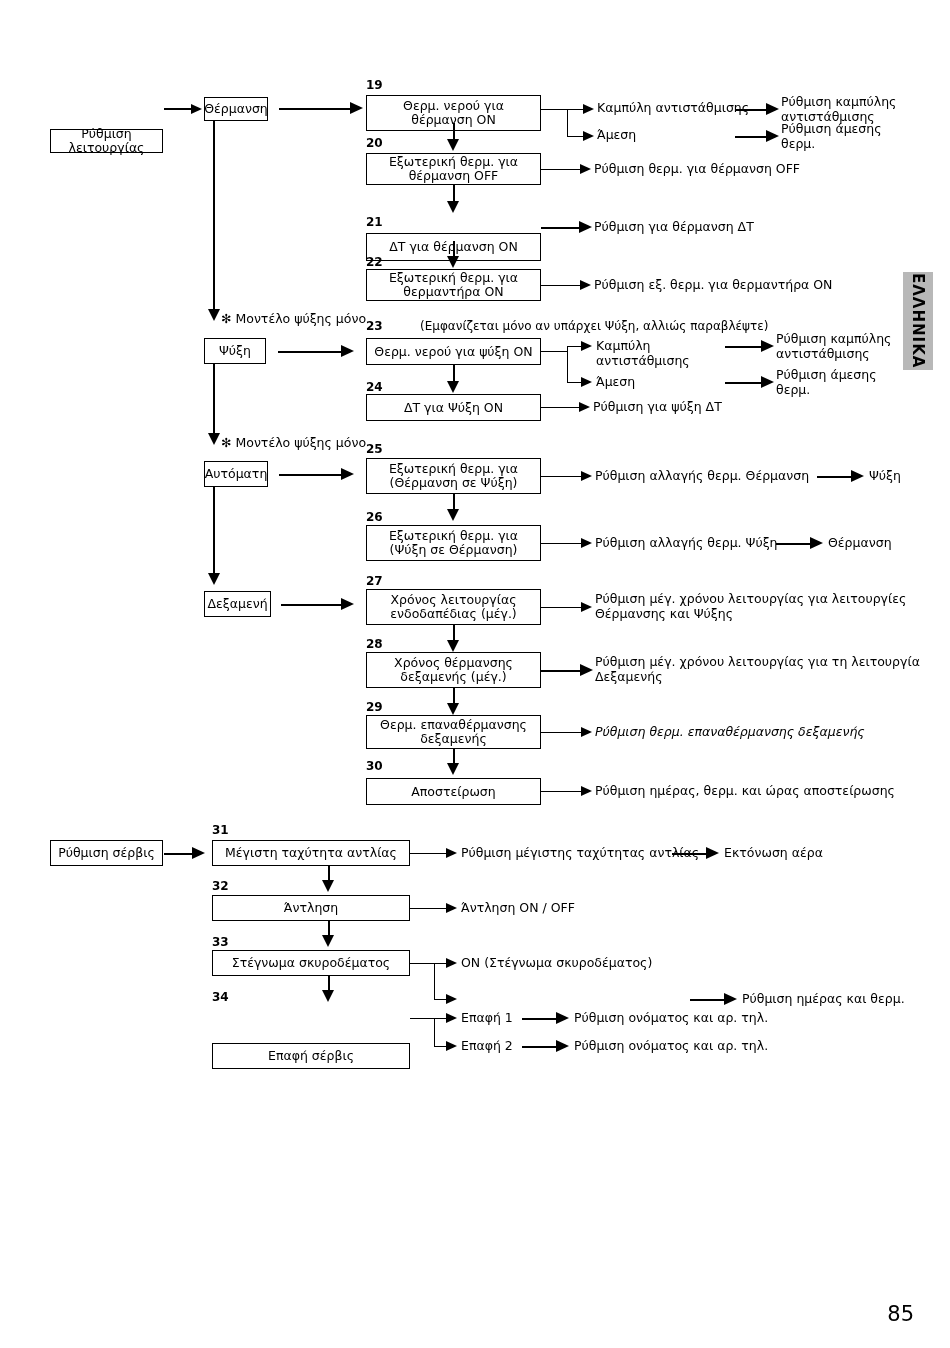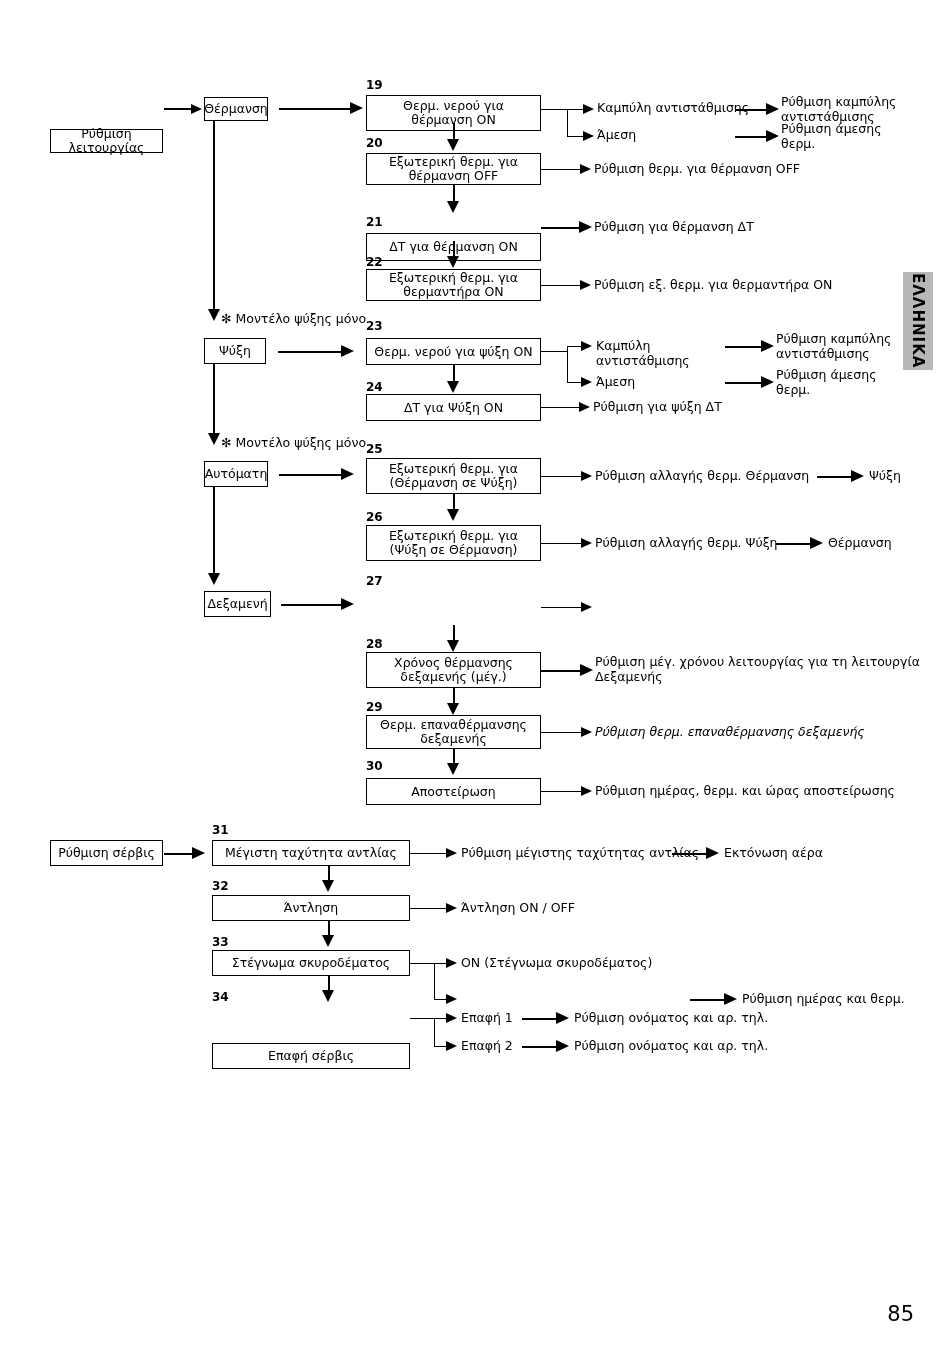--- a/index.html
+++ b/index.html
@@ -184,20 +184,21 @@
   <div class="ah-d" style="left:447px;top:256px;"></div>
 
   <div class="num" style="left:366px;top:256px;">22</div>
   <div class="box" style="left:366px;top:269px;width:175px;height:32px;">Εξωτερική θερμ. για
 θερμαντήρα ON</div>
   <div class="hline thin" style="left:541px;top:285px;width:42px;"></div>
   <div class="ah-r" style="left:580px;top:279.5px;"></div>
   <div class="txt" style="left:594px;top:278px;width:330px;">Ρύθμιση εξ. θερμ. για θερμαντήρα ON</div>
 
   <div class="num" style="left:366px;top:320px;">23</div>
+  <div class="txt sm" style="left:420px;top:319px;width:420px;">(Εμφανίζεται μόνο αν υπάρχει Ψύξη, αλλιώς παραβλέψτε)</div>
   <div class="box" style="left:366px;top:338px;width:175px;height:27px;">Θερμ. νερού για ψύξη ON</div>
 
   <div class="hline thin" style="left:541px;top:351px;width:27px;"></div>
   <div class="vline thin" style="left:567px;top:346px;height:36px;"></div>
   <div class="hline thin" style="left:567px;top:346px;width:17px;"></div>
   <div class="ah-r" style="left:581px;top:340.5px;"></div>
   <div class="txt" style="left:596px;top:339px;width:110px;">Καμπύλη
 αντιστάθμισης</div>
   <div class="hline thin" style="left:567px;top:382px;width:17px;"></div>
   <div class="ah-r" style="left:581px;top:376.5px;"></div>
@@ -238,22 +239,26 @@
   <div class="box" style="left:366px;top:525px;width:175px;height:36px;">Εξωτερική θερμ. για
 (Ψύξη σε Θέρμανση)</div>
   <div class="hline thin" style="left:541px;top:543px;width:43px;"></div>
   <div class="ah-r" style="left:581px;top:537.5px;"></div>
   <div class="txt" style="left:595px;top:536px;width:230px;">Ρύθμιση αλλαγής θερμ. Ψύξη</div>
   <div class="hline" style="left:776px;top:543px;width:38px;"></div>
   <div class="ah-r big" style="left:810px;top:537px;"></div>
   <div class="txt" style="left:828px;top:536px;width:100px;">Θέρμανση</div>
 
   <div class="num" style="left:366px;top:575px;">27</div>
+  <div class="box" style="left:366px;top:589px;width:175px;height:36px;">Χρόνος λειτουργίας
+ενδοδαπέδιας (μέγ.)</div>
   <div class="hline thin" style="left:541px;top:607px;width:43px;"></div>
   <div class="ah-r" style="left:581px;top:601.5px;"></div>
+  <div class="txt" style="left:595px;top:592px;width:340px;">Ρύθμιση μέγ. χρόνου λειτουργίας για λειτουργίες
+Θέρμανσης και Ψύξης</div>
 
   <div class="vline" style="left:453px;top:625px;height:21px;"></div>
   <div class="ah-d" style="left:447px;top:640px;"></div>
 
   <div class="num" style="left:366px;top:638px;">28</div>
   <div class="box" style="left:366px;top:652px;width:175px;height:36px;">Χρόνος θέρμανσης
 δεξαμενής (μέγ.)</div>
   <div class="hline" style="left:541px;top:670px;width:43px;"></div>
   <div class="ah-r big" style="left:580px;top:664px;"></div>
   <div class="txt" style="left:595px;top:655px;width:340px;">Ρύθμιση μέγ. χρόνου λειτουργίας για τη λειτουργία

